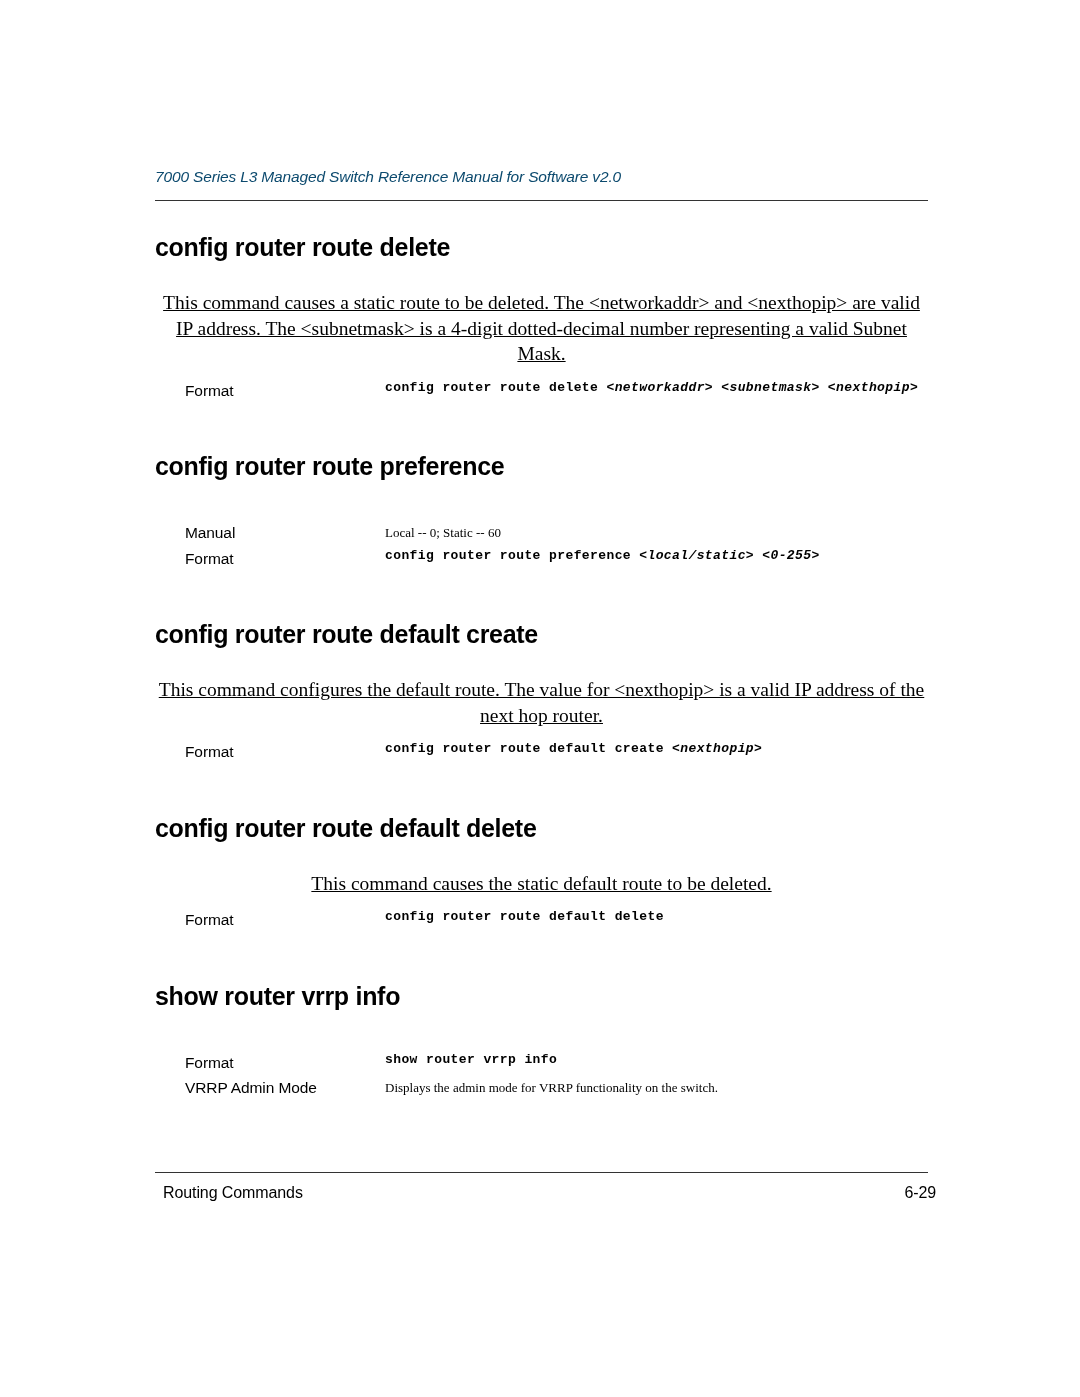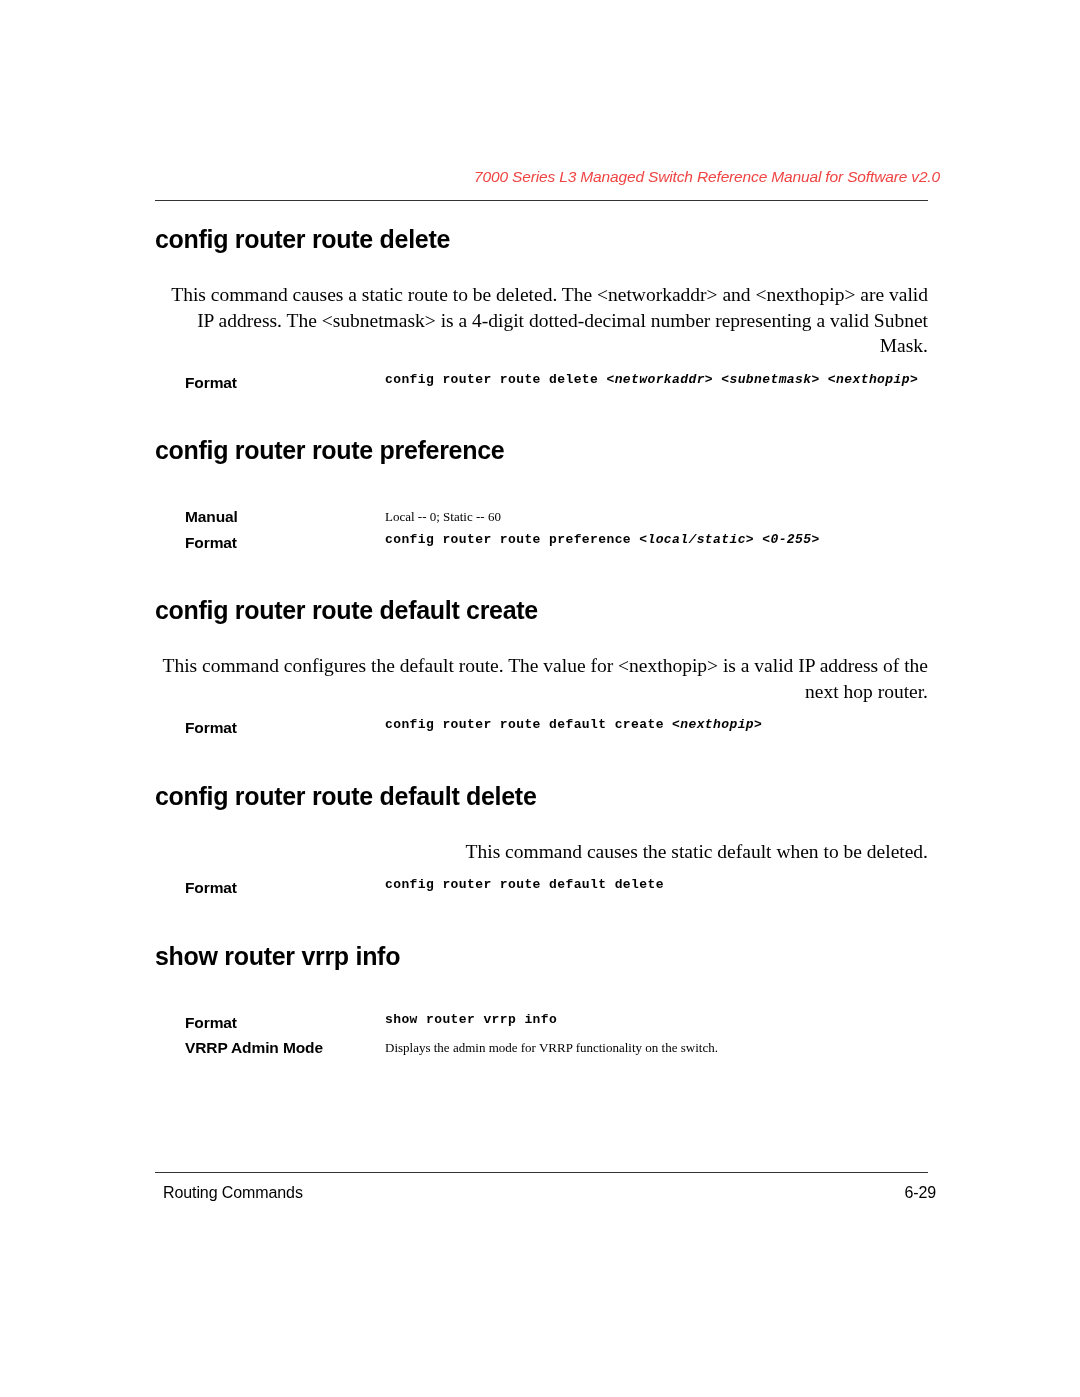--- a/index.html
+++ b/index.html
@@ -21,29 +21,28 @@
     left: 155px;
     top: 0;
     width: 773px;   
     height: 1397px;
   }
 
   
   .running-header {
     position: absolute;
     top: 168px;
-    left: 12px;
-    width: 773px;
-    text-align: right;
+    left: 0;
+    width: 773px;
     font-family: "Liberation Sans", "DejaVu Sans", sans-serif;
     font-style: italic;
     font-weight: 400;
     font-size: 15.5px;
     letter-spacing: -0.15px;
-    color: #ef4444;
+    color: #0c4a6e;
   }
   .header-rule {
     position: absolute;
     top: 200px;
     left: 0;
     width: 773px;
     height: 1px;
     background: #333333;
   }
 
@@ -64,42 +63,43 @@
     margin: 0;
     padding: 0;
   }
 
   p.body-text {
     font-family: "Liberation Serif", "DejaVu Serif", serif;
     font-size: 19.5px;
     line-height: 25.5px;
     margin: 0;
     padding: 0;
-    text-align: right;
-  }
-
-  
-  .sect { margin-top: 0; }
+    text-align: center;
+    text-decoration: underline;
+  }
+
+  
+  .sect { margin-top: 8px; }
   .gap-after-heading { height: 28px; }
   .gap-before-heading { height: 40px; }
   .gap-small { height: 11px; }
 
   
   .def-row {
     display: flex;
     align-items: flex-start;
     width: 773px;
   }
   .def-label {
     width: 230px;      
     flex: 0 0 230px;
     padding-left: 30px;
     box-sizing: border-box;
     font-family: "Liberation Sans", "DejaVu Sans", sans-serif;
-    font-weight: bold;
+    font-weight: normal;
     font-size: 15.5px;
     line-height: 25.5px;
     letter-spacing: -0.1px;
   }
   .def-value {
     flex: 1 1 auto;
     font-family: "Liberation Serif", "DejaVu Serif", serif;
     font-size: 13px;
     line-height: 25.5px;
   }
@@ -187,21 +187,21 @@
         <div class="def-label">Format</div>
         <div class="def-value mono"><span>config router route default create </span><i>&lt;nexthopip&gt;</i></div>
       </div>
     </div>
 
     <div class="gap-before-heading"></div>
 
     <div class="sect">
       <h2 class="cmd-heading">config router route default delete</h2>
       <div class="gap-after-heading"></div>
-      <p class="body-text">This command causes the static default when to be deleted.</p>
+      <p class="body-text">This command causes the static default route to be deleted.</p>
       <div class="gap-small"></div>
       <div class="def-row">
         <div class="def-label">Format</div>
         <div class="def-value mono"><span>config router route default delete</span><i></i></div>
       </div>
     </div>
 
     <div class="gap-before-heading"></div>
 
     <div class="sect">

